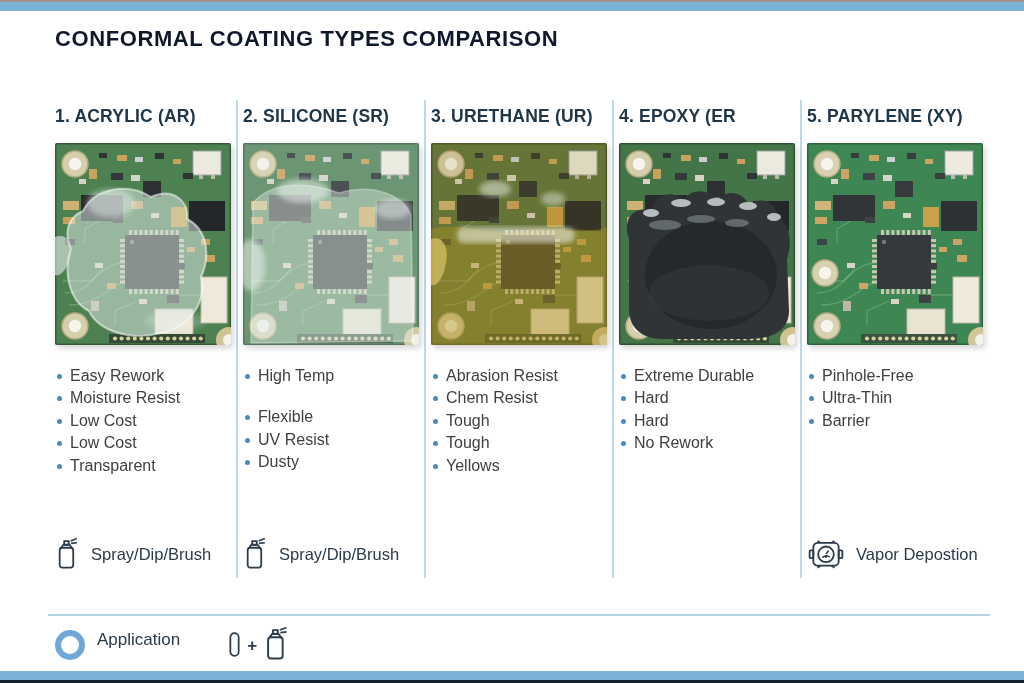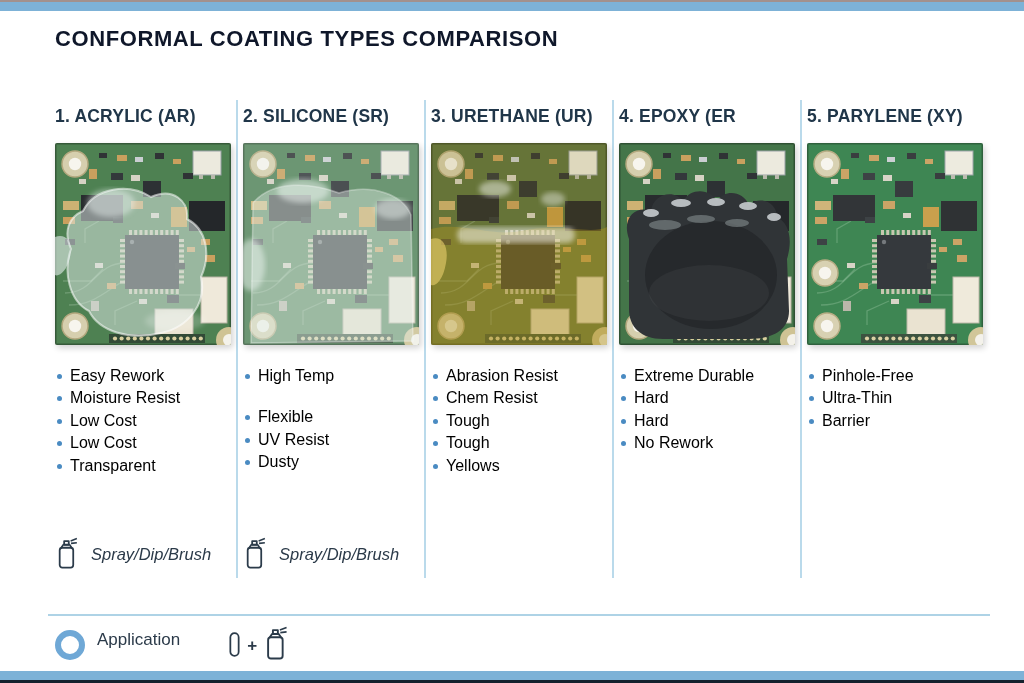--- a/index.html
+++ b/index.html
@@ -16,26 +16,26 @@
   
   .columns{position:absolute;left:55px;top:100px;display:flex;align-items:flex-start;}
   .col{width:176px;height:478px;position:relative;flex:0 0 auto;}
   .vdivider{width:2px;height:478px;background:#badaeb;margin:0 5px;flex:0 0 auto;}
   .col-header{margin:6px 0 0 0;font-size:17.5px;font-weight:bold;color:#203649;
               letter-spacing:.2px;font-stretch:condensed;white-space:nowrap;}
   .board-wrap{margin-top:16px;width:176px;height:202px;box-shadow:2px 3px 6px rgba(0,0,0,0.18);
               border-radius:2px;overflow:hidden;}
   .board-wrap svg{display:block;width:176px;height:202px;}
   ul.features{list-style:none;margin:20px 0 0 0;padding:0;}
-  ul.features li{position:relative;padding-left:15px;font-size:16px;line-height:22.4px;color:#000000;}
+  ul.features li{position:relative;padding-left:15px;font-size:16px;line-height:22.4px;color:#404040;}
   ul.features li .dot{position:absolute;left:2px;top:9px;width:5px;height:5px;border-radius:50%;
                       background:#4a8bc2;}
   ul.features li.gap{height:19px;padding:0;}
   .app-row{position:absolute;left:0;bottom:6px;display:flex;align-items:center;gap:11px;}
-  .app-label{font-size:16.5px;color:#2b3a49;white-space:nowrap;font-style:italic;}
+  .app-label{font-size:16.5px;color:#2b3a49;white-space:nowrap;}
   .app-icon{display:inline-flex;}
   
   .legend-divider{position:absolute;left:48px;top:614px;width:942px;height:2px;background:#aed3e6;}
   .legend{position:absolute;left:55px;top:630px;display:flex;height:32px;}
   .legend-circle{width:18px;height:18px;border:6px solid #6fa8d6;border-radius:50%;
                  display:inline-block;}
   .legend-label{font-size:17px;color:#2b3a49;margin-left:12px;}
   .legend-icons{display:flex;align-items:center;margin-left:48px;gap:6px;}
   .plus{font-size:17px;color:#2b3a49;font-weight:bold;}
 </style>
@@ -718,20 +718,35 @@
             <rect x="24" y="36" width="7" height="5" fill="#d6d2c4"></rect>
             <rect x="44" y="10" width="8" height="5" fill="#2f3335"></rect>
             <rect x="0" y="0" width="176" height="202" fill="rgba(255,255,255,0.05)"></rect>
           </svg>
         </div>
     <ul class="features">
           <li><span class="dot"></span><span>Pinhole-Free</span></li>
           <li><span class="dot"></span><span>Ultra-Thin</span></li>
           <li><span class="dot"></span><span>Barrier</span></li>
         </ul>
+    <div class="app-row">
+      <span class="app-icon">
+            <svg viewBox="0 0 36 34" width="38" height="36">
+              <rect fill="none" stroke="#2b3b4a" stroke-width="1.7" stroke-linejoin="round" x="6" y="6.5" width="24" height="21.5" rx="4"></rect>
+              <rect fill="none" stroke="#2b3b4a" stroke-width="1.7" stroke-linejoin="round" x="2.5" y="13.5" width="3.5" height="7.5" rx="1"></rect>
+              <rect fill="none" stroke="#2b3b4a" stroke-width="1.7" stroke-linejoin="round" x="30" y="13.5" width="3.5" height="7.5" rx="1"></rect>
+              <path fill="none" stroke="#2b3b4a" stroke-width="1.5" stroke-linejoin="round" d="M10,4.5 L13,6.5 M26,4.5 L23,6.5 M10,30 L13,28 M26,30 L23,28"></path>
+              <circle fill="none" stroke="#2b3b4a" stroke-width="1.7" stroke-linejoin="round" cx="18" cy="17.3" r="7.4"></circle>
+              <path fill="none" stroke="#2b3b4a" stroke-width="1.4" stroke-linejoin="round" d="M14.5,20.5 A4.6,4.6 0 0 1 21.7,20.2"></path>
+              <path fill="none" stroke="#2b3b4a" stroke-width="1.4" stroke-linejoin="round" d="M18,17 L20.6,13.6"></path>
+              <circle cx="17.9" cy="19.6" r="1.2" fill="#2b3b4a"></circle>
+            </svg>
+          </span>
+      <span class="app-label">Vapor Depostion</span>
+    </div>
   </div>
     </div>
 
   <div class="legend-divider"></div>
 
   <div class="legend">
     <span class="legend-circle"></span>
     <span class="legend-label">Application</span>
     <span class="legend-icons">
       <span id="dip-icon"><svg viewBox="0 0 12 26" width="13" height="27">

